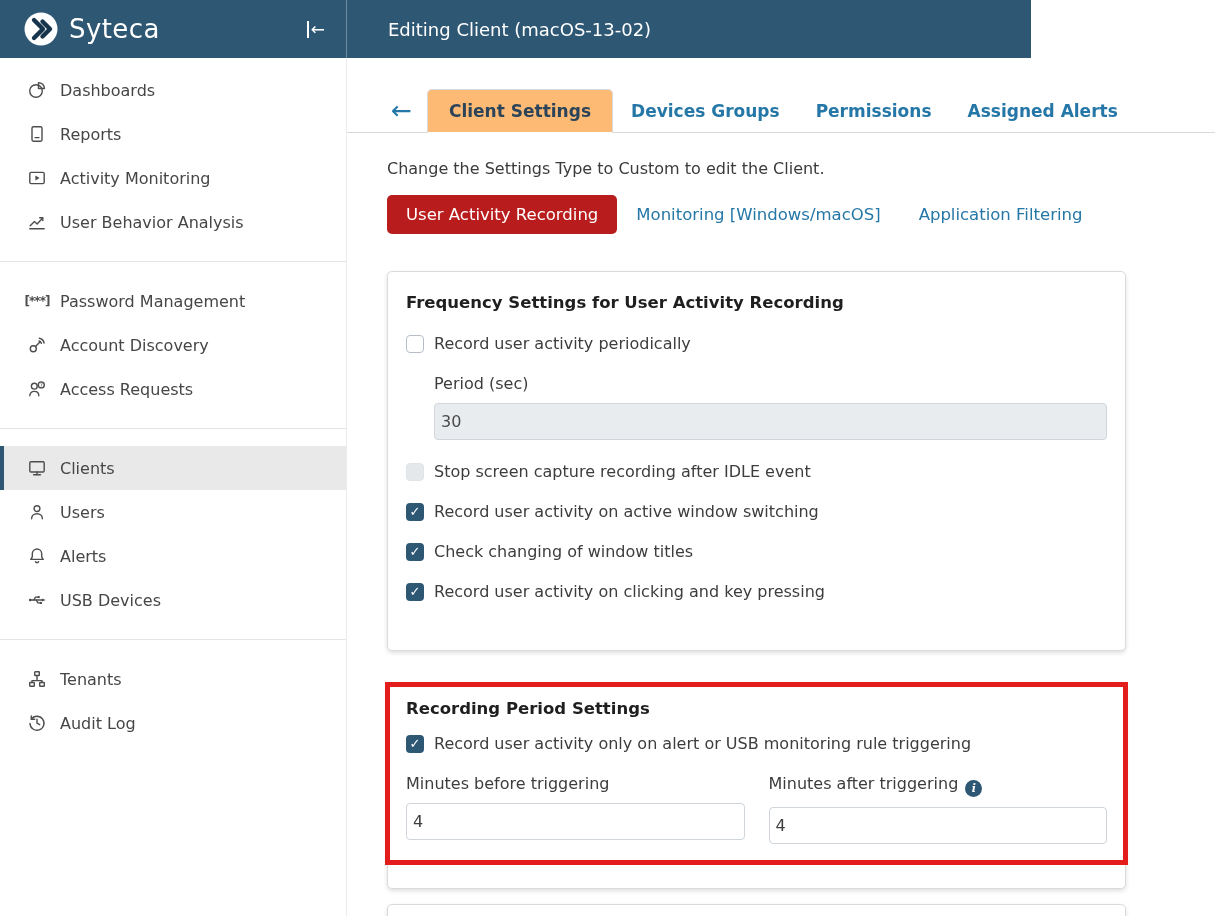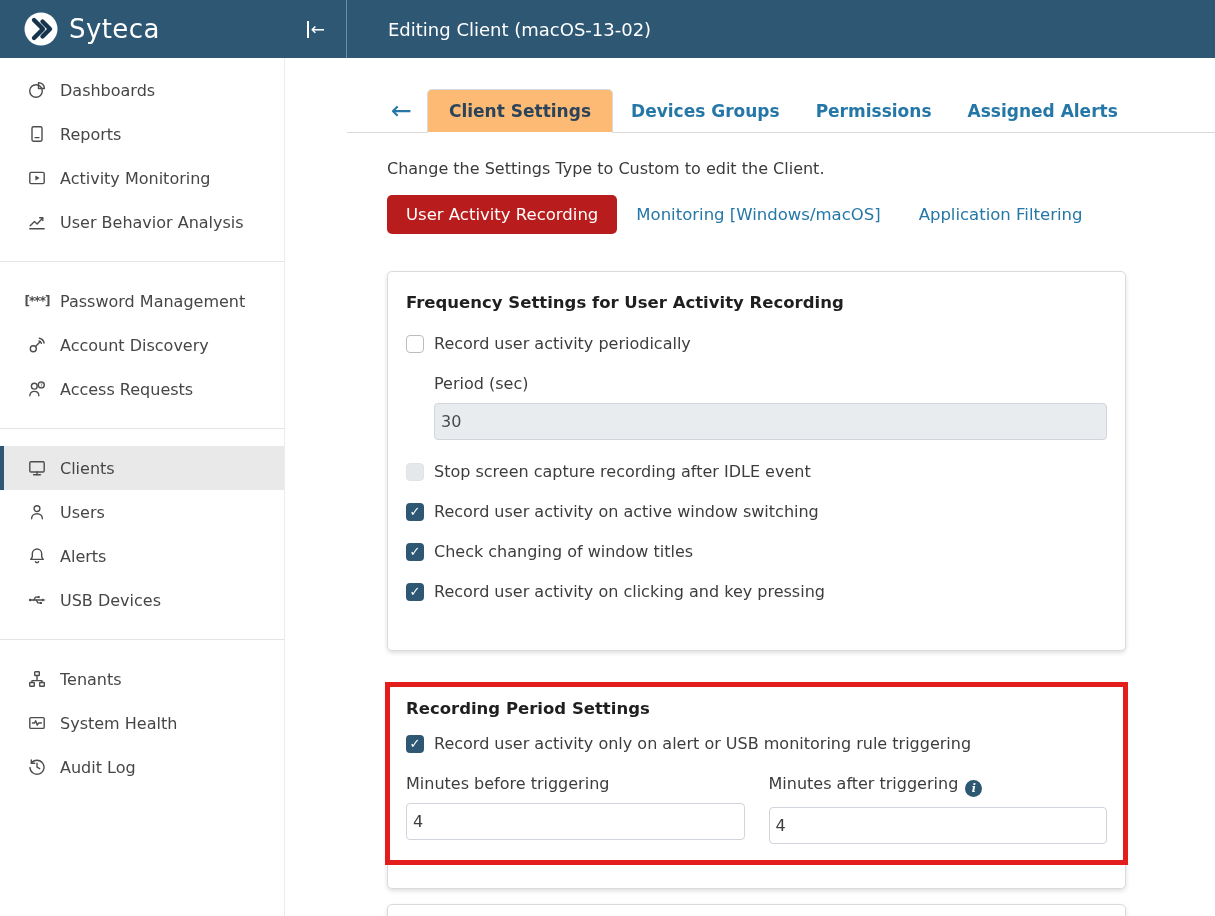--- a/index.html
+++ b/index.html
@@ -1,29 +1,29 @@
 <!DOCTYPE html>
 <html><head>
 <meta charset="utf-8">
 <style>
   * { margin:0; padding:0; box-sizing:border-box; }
   html,body { width:1215px; height:916px; overflow:hidden; background:#fff;
     font-family:"DejaVu Sans","Liberation Sans",sans-serif; }
 
   
-  .header { position:absolute; top:0; left:0; width:1215px; height:58px; background:#2e5774; display:flex; z-index:10; }
+  .header { position:absolute; top:0; left:0; width:1031px; height:58px; background:#2e5774; display:flex; z-index:10; }
   .header-left { width:347px; flex:0 0 347px; display:flex; align-items:center; justify-content:space-between;
     padding:0 21px 0 24px; border-right:1px solid rgba(255,255,255,.32); }
   .brand { display:flex; align-items:center; gap:11px; }
   .brand-name { color:#fff; font-size:26px; font-weight:400; letter-spacing:.4px; }
   .collapse-btn { color:#fff; font-size:17px; line-height:1; border-left:2px solid #fff; padding-left:2px; cursor:pointer; }
   .header-title { color:#fff; font-size:18px; display:flex; align-items:center; padding-left:41px; font-weight:400; }
 
   
-  .sidebar { position:absolute; top:58px; left:0; width:285px; bottom:0; background:#fff; border-right:1px solid #ececec; }
+  .sidebar { position:absolute; top:58px; left:0; width:347px; bottom:0; background:#fff; border-right:1px solid #ececec; }
   .side-group { padding:17px 0; }
   .side-group.g1 { padding-top:10px; }
   .side-group + .side-group { border-top:1px solid #e4e4e4; }
   .side-item { height:44px; display:flex; align-items:center; gap:13px; padding-left:27px; font-size:16px; color:#464646; cursor:pointer; }
   .side-item.active { background:#e9e9ea; border-left:4px solid #2e5774; padding-left:23px; }
   .icn { width:20px; height:20px; flex:0 0 20px; display:flex; align-items:center; justify-content:center; }
   svg.sic { width:20px; height:20px; stroke:#4d4d4d; fill:none; stroke-width:1.4; stroke-linecap:round; stroke-linejoin:round; }
   svg.sic .f { fill:#4d4d4d; stroke:none; }
   .pw-icn { font-size:12px; font-weight:700; color:#4d4d4d; letter-spacing:-1px; white-space:nowrap; }
 
@@ -212,29 +212,20 @@
             <rect x="2.7" y="13.5" width="4.6" height="3.8" rx="0.6"></rect>
             <rect x="12.7" y="13.5" width="4.6" height="3.8" rx="0.6"></rect>
             <path d="M10 6.5 v2.7 M5 13.5 v-1.9 h10 v1.9 M10 9.2 v2.4"></path>
           </svg>
         </span>
       <span>Tenants</span>
     </div>
     <div class="side-item">
       <span class="icn">
           <svg class="sic" viewBox="0 0 20 20">
-            <rect x="2.8" y="4.6" width="14.4" height="10.8" rx="1.2"></rect>
-            <path d="M5.4 10 h2.1 l1.2 -2.2 1.6 4.4 1.2 -2.2 h2.9"></path>
-          </svg>
-        </span>
-      <span>System Health</span>
-    </div>
-    <div class="side-item">
-      <span class="icn">
-          <svg class="sic" viewBox="0 0 20 20">
             <path d="M4.3 6.2 A7 7 0 1 1 3 10.4"></path>
             <path d="M4.3 2.9 v3.4 h3.4"></path>
             <path d="M10 6.3 v3.9 l2.7 1.5"></path>
           </svg>
         </span>
       <span>Audit Log</span>
     </div>
   </div>
 </div>
 

